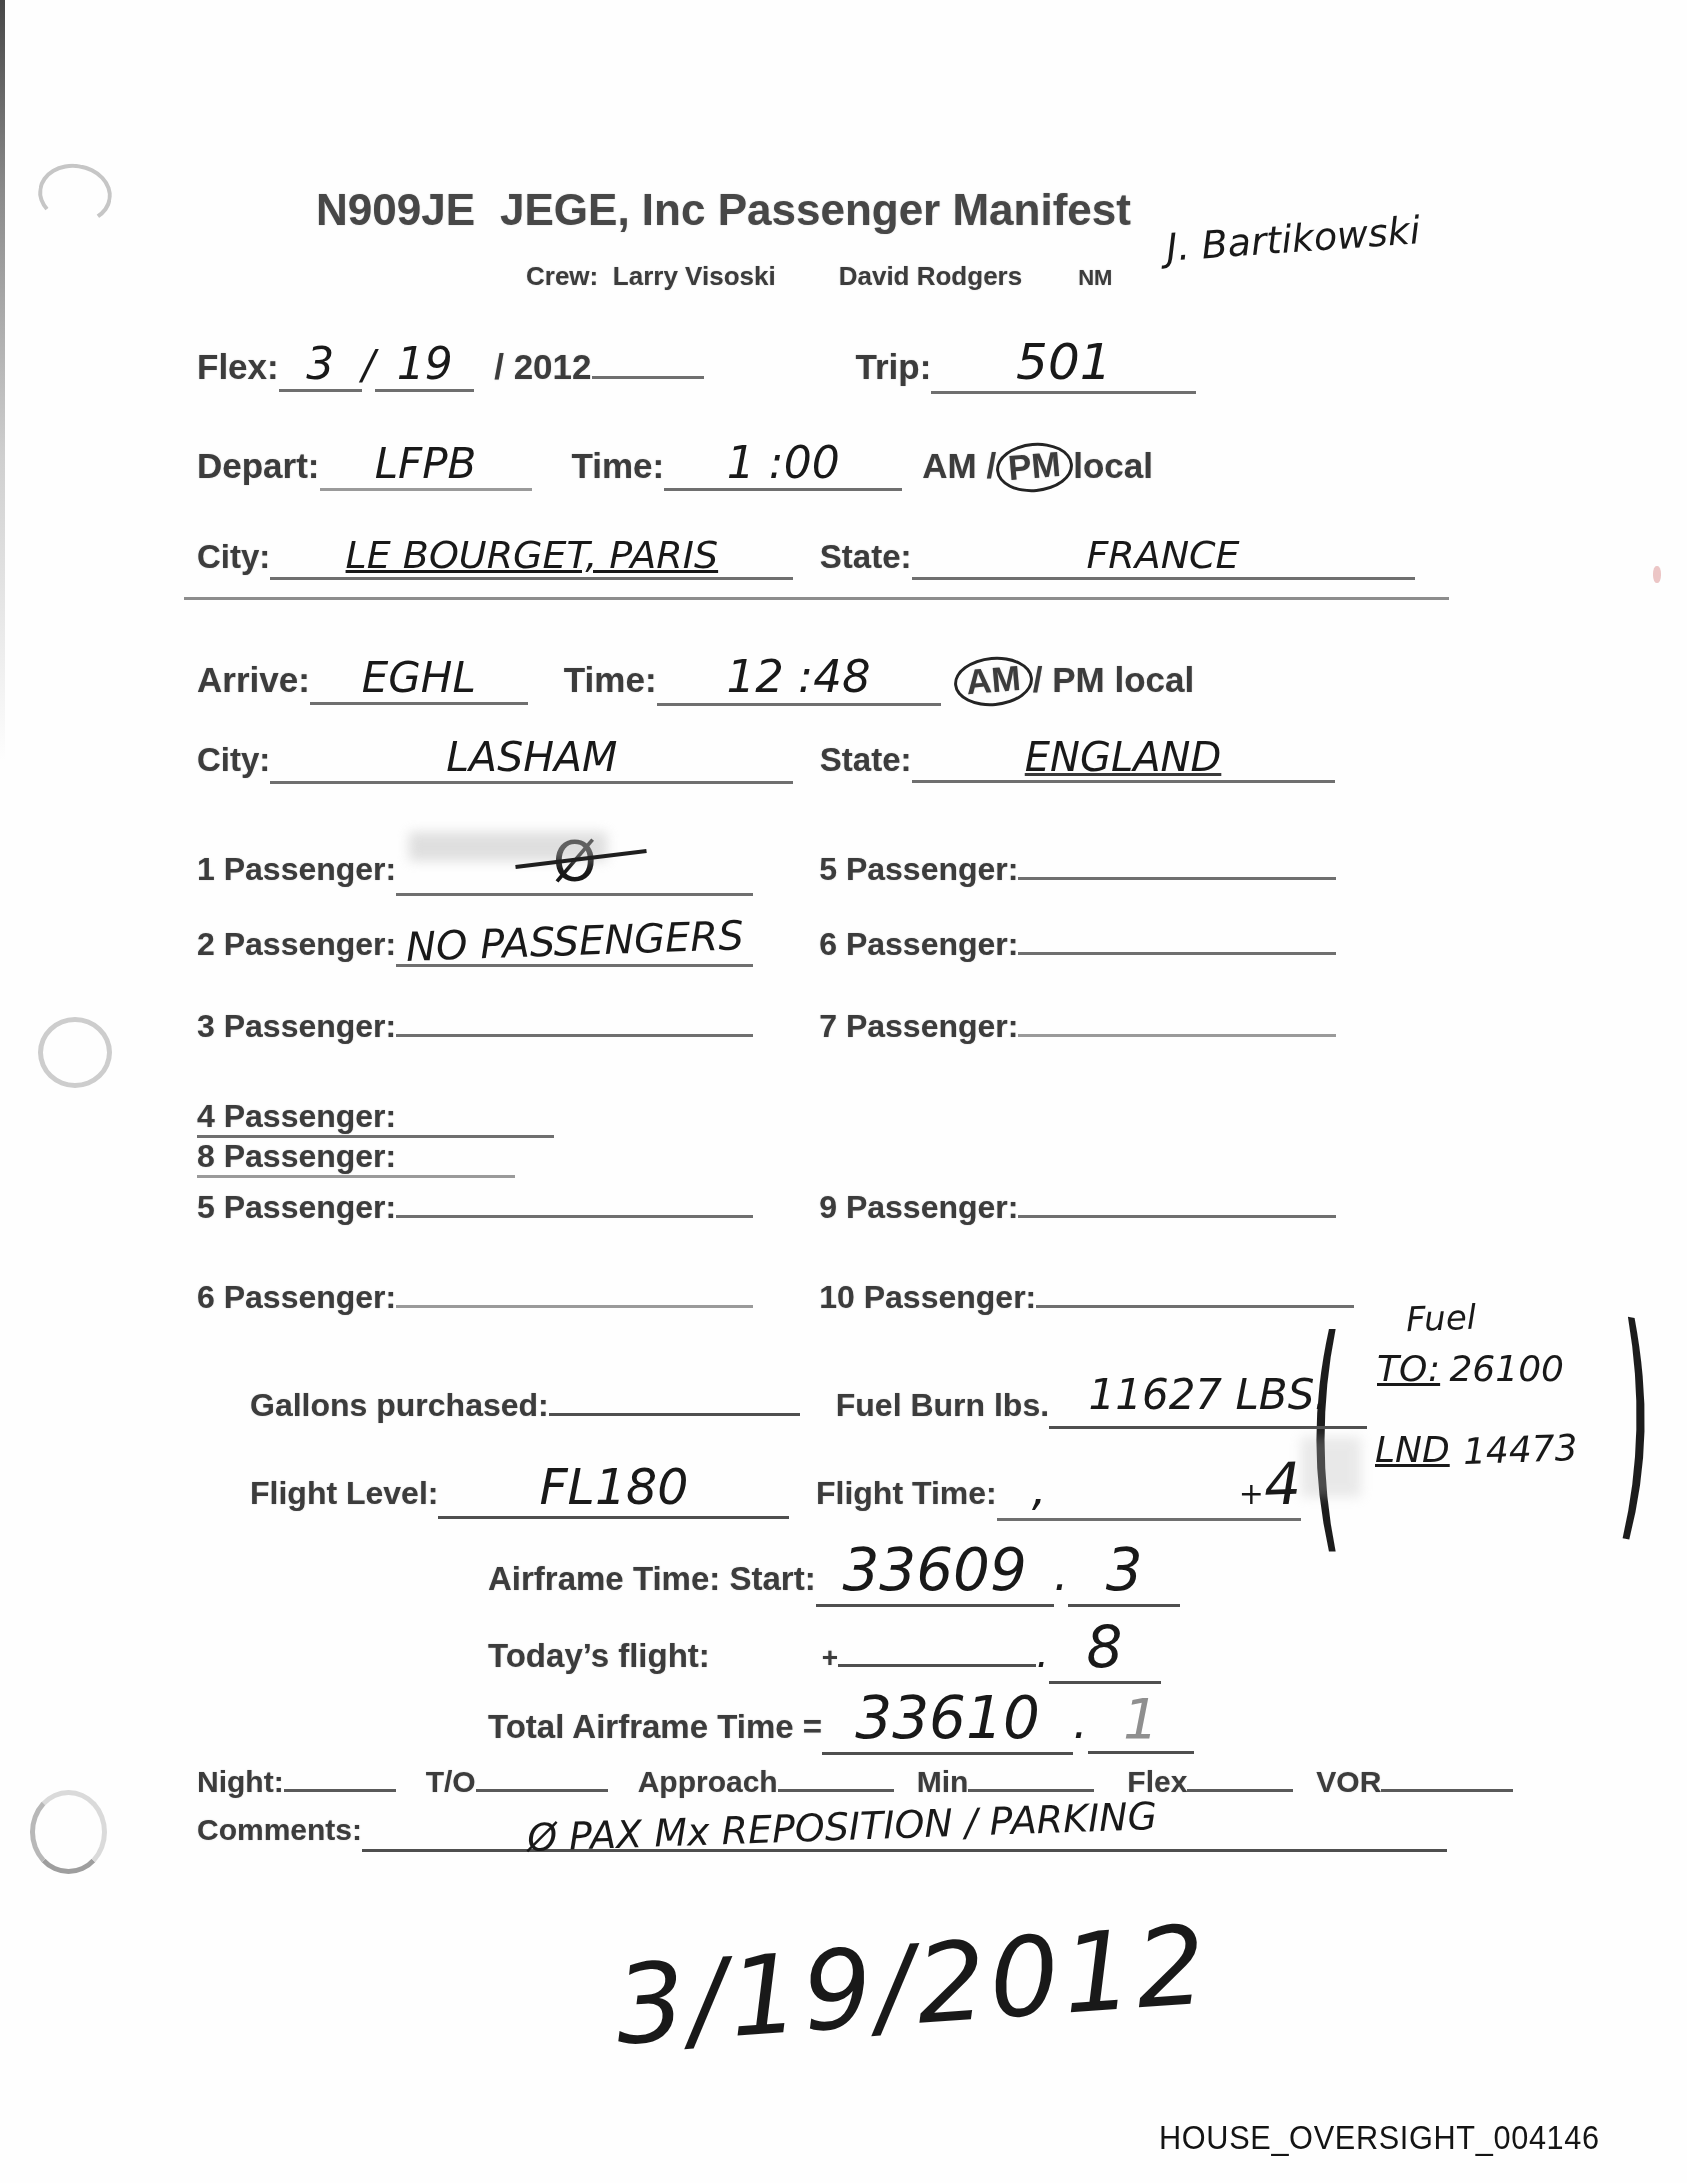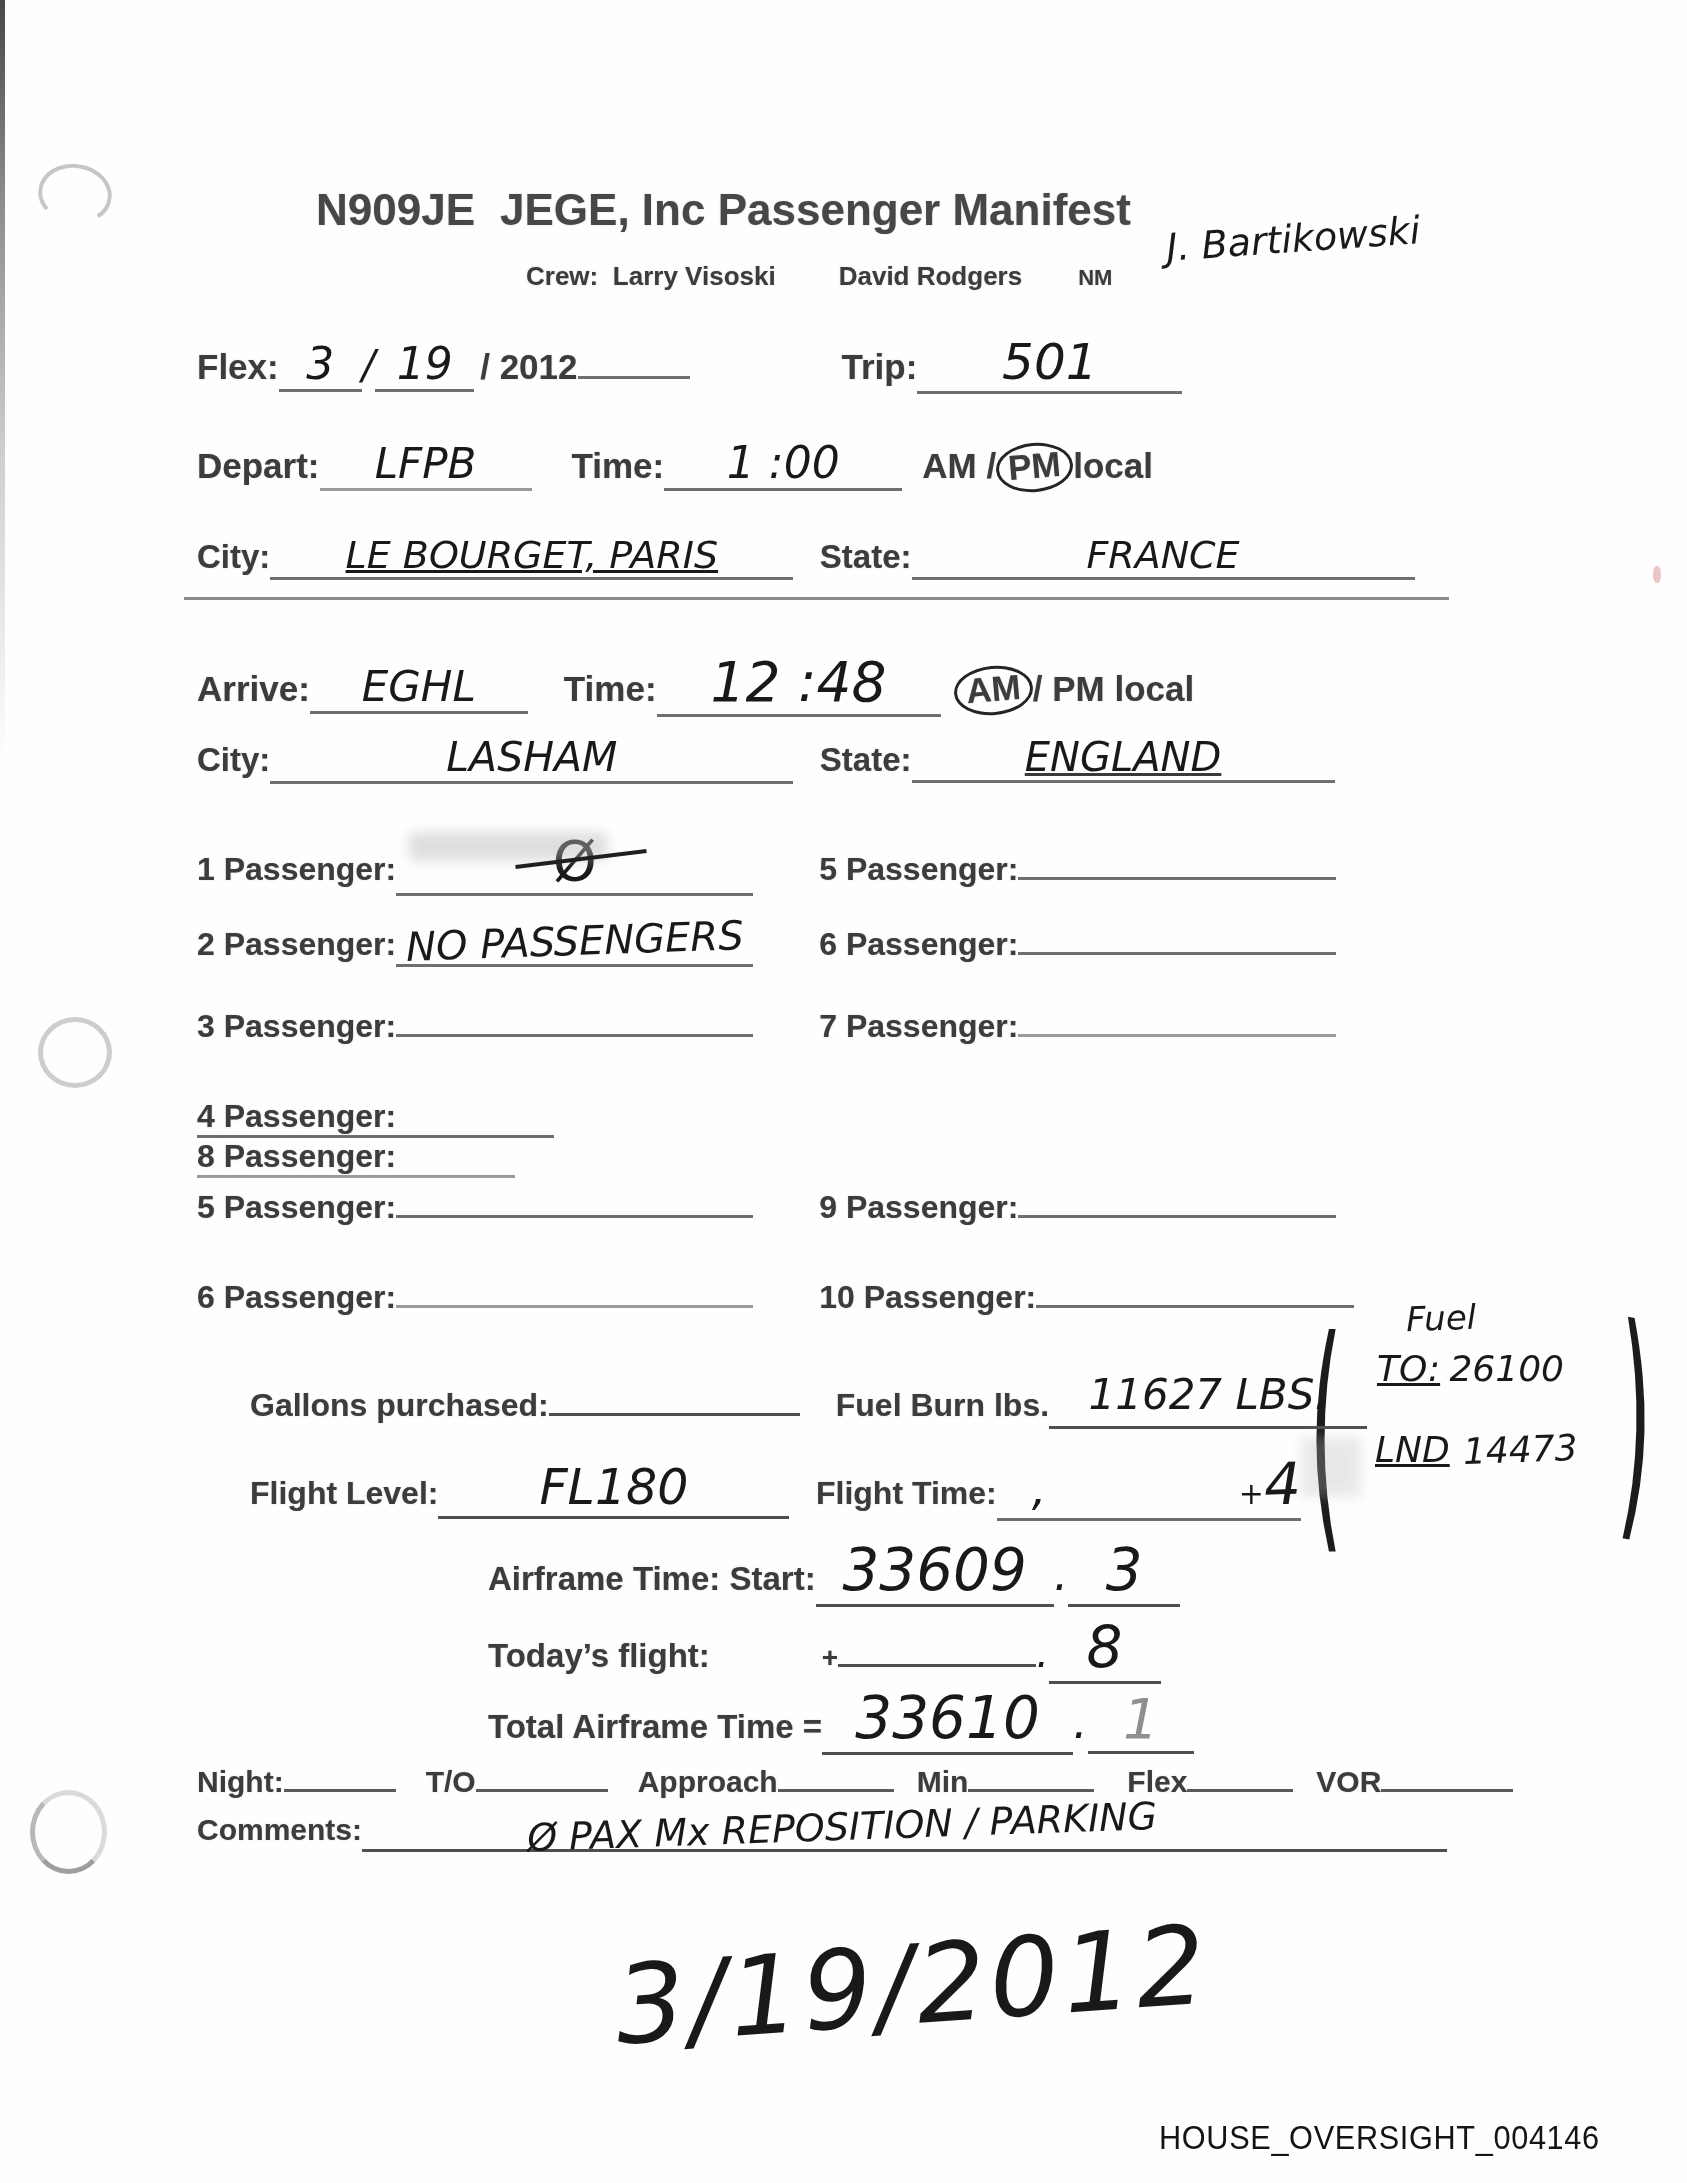--- a/index.html
+++ b/index.html
@@ -46,21 +46,21 @@
   </div>
   <div class="row" style="top:217px;left:1166px;font-size:38px;">
     <span class="hw tilt" style="transform:rotate(-4deg);">J. Bartikowski</span>
   </div>
 
   <div class="row" style="top:333px;left:197px;font-size:35px;">
     <span class="printed">Flex:</span>
     <span class="ul" style="width:83px;"><span class="hw" style="font-size:44px;">3</span></span>
     <span class="hw" style="font-size:40px;">/</span>
     <span class="ul" style="width:99px;"><span class="hw" style="font-size:44px;">19</span></span>
-    <span class="printed" style="margin-left:6px;text-align:right;">/ 2012</span>
+    <span class="printed" style="margin-left:20px;text-align:right;">/ 2012</span>
     <span class="ul" style="width:112px;"></span>
     <span style="width:152px;"></span>
     <span class="printed">Trip:</span>
     <span class="ul" style="width:265px;"><span class="hw" style="font-size:50px;">501</span></span>
   </div>
 
   <div class="row" style="top:437px;left:197px;font-size:35px;">
     <span class="printed">Depart:</span>
     <span class="ul" style="width:212px;border-bottom-color:#9a9a9a;"><span class="hw" style="font-size:42px;">LFPB</span></span>
     <span style="width:40px;"></span>
@@ -80,21 +80,21 @@
     <span class="ul" style="width:503px;"><span class="hw" style="font-size:38px;">FRANCE</span></span>
   </div>
 
   <div style="position:absolute;top:597px;left:184px;width:1265px;border-top:3.3px solid #8d8d8d;"></div>
 
   <div class="row" style="top:650px;left:197px;font-size:35px;">
     <span class="printed">Arrive:</span>
     <span class="ul" style="width:218px;"><span class="hw" style="font-size:42px;">EGHL</span></span>
     <span style="width:36px;"></span>
     <span class="printed">Time:</span>
-    <span class="ul" style="width:284px;"><span class="hw" style="font-size:55px;">12 :48</span></span>
+    <span class="ul" style="width:284px;"><span class="hw" style="font-size:45px;">12 :48</span></span>
     <span style="width:13.2px;"></span>
     <span class="circle"><span class="printed">AM</span></span>
     <span class="printed">/ PM local</span>
   </div>
 
   <div class="row" style="top:733px;left:197px;font-size:33px;">
     <span class="printed">City:</span>
     <span class="ul" style="width:523px;"><span class="hw" style="font-size:41px;">LASHAM</span></span>
     <span style="width:26.5px;"></span>
     <span class="printed">State:</span>

